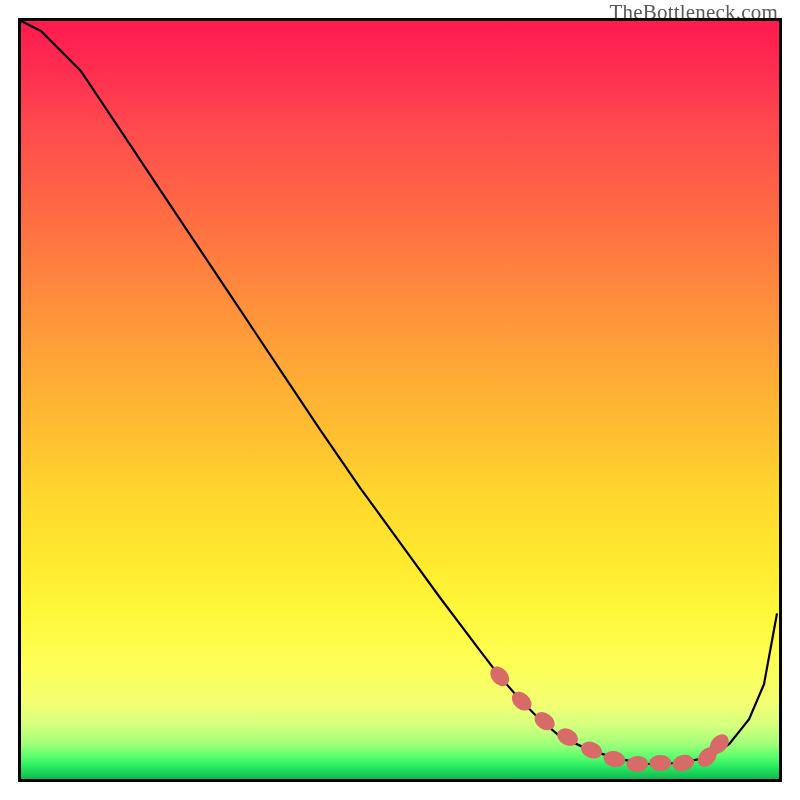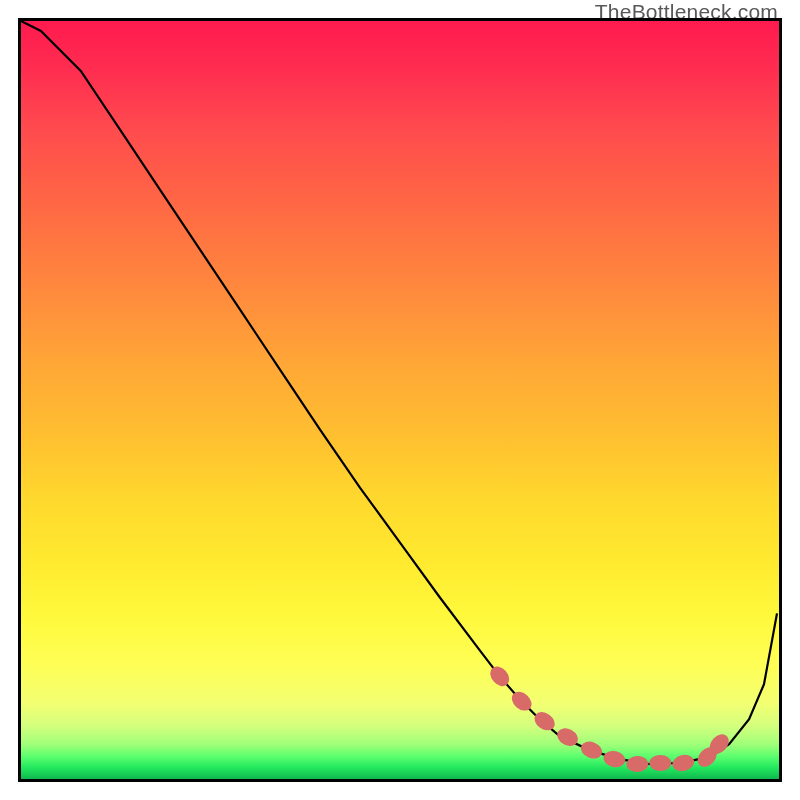--- a/index.html
+++ b/index.html
@@ -7,20 +7,21 @@
     padding: 0;
     width: 800px;
     height: 800px;
     background: #ffffff;
     font-family: Arial, Helvetica, sans-serif;
   }
   .chart-container {
     position: relative;
     width: 800px;
     height: 800px;
+    font-family: Liberation Serif, serif;
   }
   .plot-area {
     position: absolute;
     left: 18px;
     top: 18px;
     width: 764px;
     height: 764px;
     border: 3px solid #000000;
     box-sizing: border-box;
     overflow: hidden;

